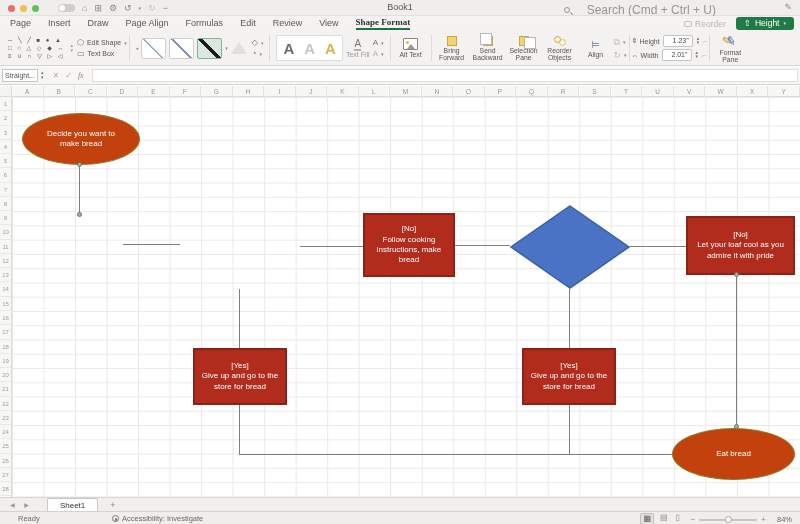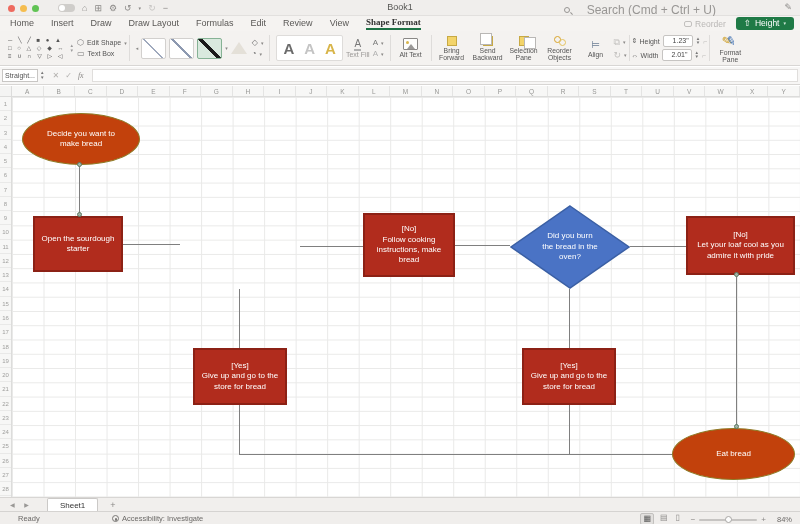--- a/index.html
+++ b/index.html
@@ -145,24 +145,24 @@
     </div>
     <div class="tb-title">Book1</div>
     <div class="tb-search">
       <span class="mag"></span>
       <span>Search (Cmd + Ctrl + U)</span>
     </div>
     <div class="tb-pencil">✎</div>
   </div>
 
   <div class="tabrow">
-    <span class="rtab">Home</span>
+    <span class="rtab">Page</span>
     <span class="rtab">Insert</span>
     <span class="rtab">Draw</span>
-    <span class="rtab">Draw Layout</span>
+    <span class="rtab">Page Align</span>
     <span class="rtab">Formulas</span>
     <span class="rtab">Edit</span>
     <span class="rtab">Review</span>
     <span class="rtab">View</span>
     <span class="rtab active">Shape Format</span>
     <div class="tabrow-right">
       <span class="comments-btn">
         <span class="bubble"></span>
         <span>Reorder</span>
       </span>
@@ -405,32 +405,28 @@
   <div class="conn" style="left:569px;top:289px;width:1px;height:59px"></div>
   <div class="conn" style="left:630px;top:246px;width:56px;height:1px"></div>
   <div class="conn" style="left:736px;top:275px;width:1px;height:153px"></div>
   <div class="conn" style="left:239px;top:405px;width:1px;height:50px"></div>
   <div class="conn" style="left:569px;top:405px;width:1px;height:50px"></div>
   <div class="conn" style="left:239px;top:454px;width:434px;height:1px"></div>
 
   <div class="node ellipse" style="left:22px;top:113px;width:118px;height:52px">
     <span class="node-text" style="width:86px">Decide you want to make bread</span>
   </div>
-  <div class="node rectnode" style="left:33px;top:216px;width:90px;height:56px">
-    <span class="node-text" style="width:78px">Open the sourdough starter</span>
-  </div>
   <div class="node rectnode" style="left:363px;top:213px;width:92px;height:64px">
     <span class="node-text" style="width:82px">[No]
 Follow cooking instructions, make bread</span>
   </div>
   <div class="node diamond" style="left:510px;top:205px;width:120px;height:84px">
     <svg viewBox="0 0 120 84">
       <polygon points="60,1 119,42 60,83 1,42" fill="#4a73c5" stroke="#3a5fa4" stroke-width="1.5"></polygon>
     </svg>
-    <span class="node-text" style="width:56px">Did you burn the bread in the oven?</span>
   </div>
   <div class="node rectnode" style="left:686px;top:216px;width:109px;height:59px">
     <span class="node-text" style="width:98px">[No]
 Let your loaf cool as you admire it with pride</span>
   </div>
   <div class="node rectnode" style="left:193px;top:348px;width:94px;height:57px">
     <span class="node-text" style="width:86px">[Yes]
 Give up and go to the store for bread</span>
   </div>
   <div class="node rectnode" style="left:522px;top:348px;width:94px;height:57px">

